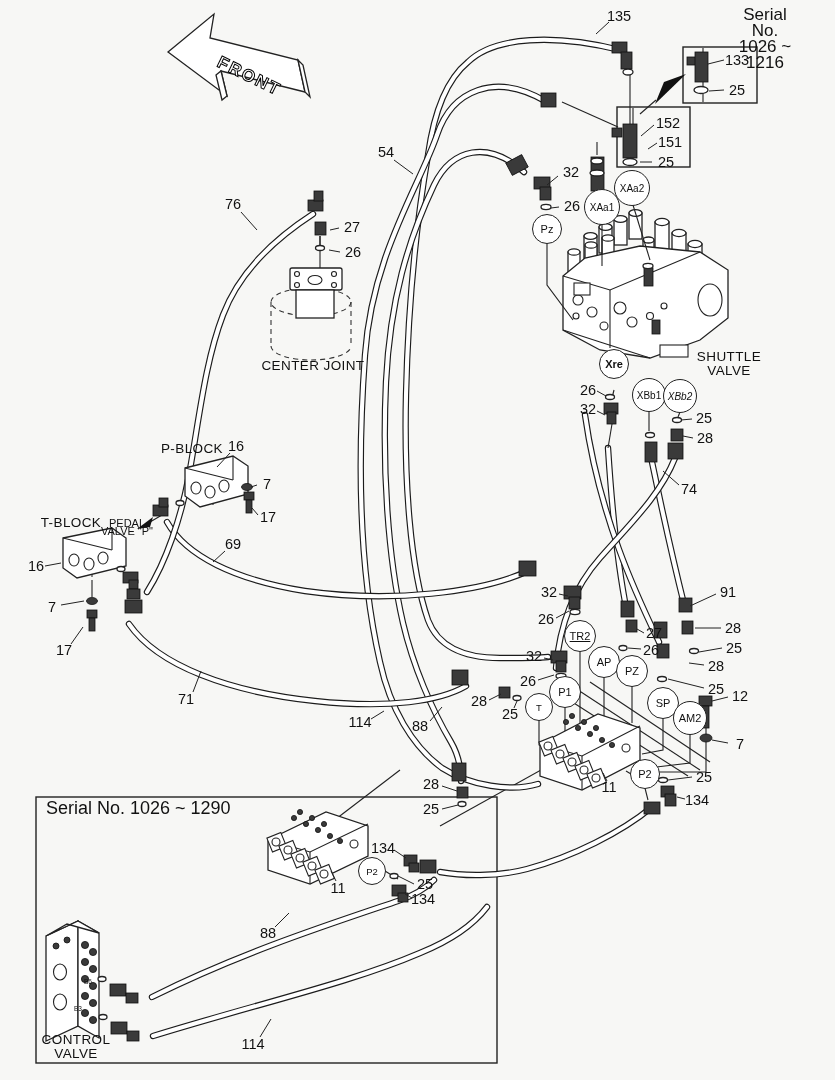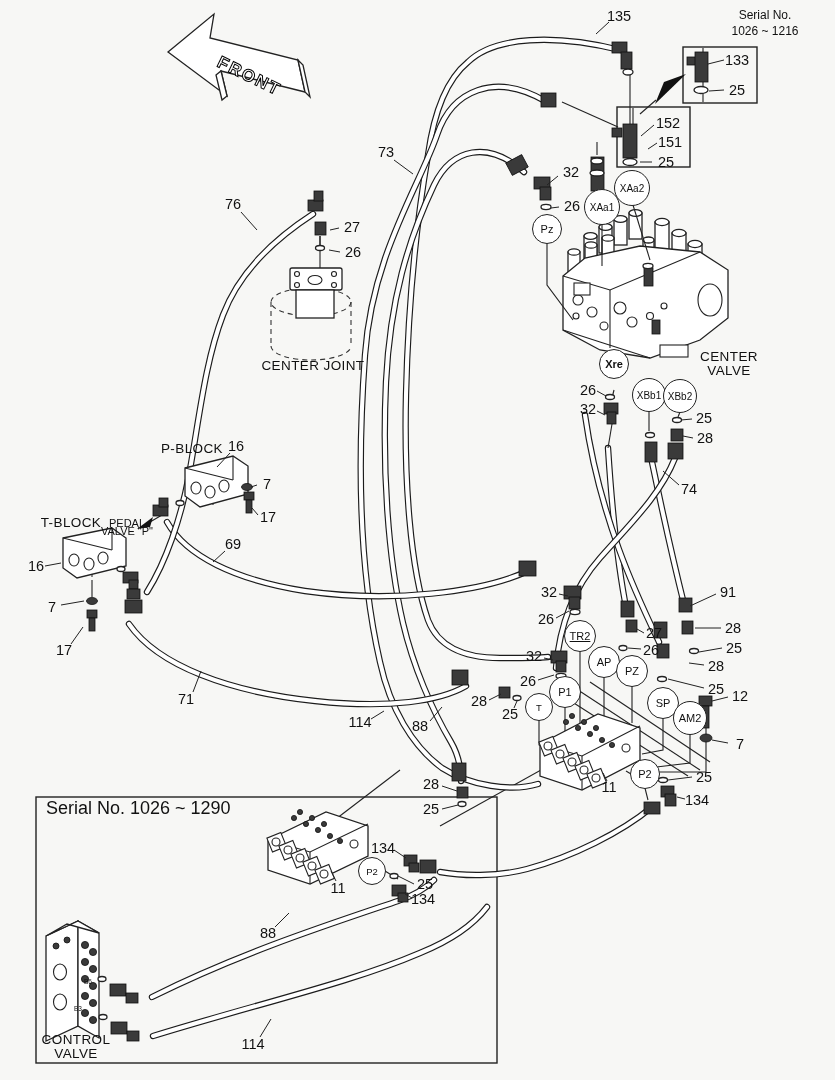--- a/index.html
+++ b/index.html
@@ -15,21 +15,21 @@
   .art .fd{fill:#3a3a3a;stroke:#111;stroke-width:.8;}
   .art .rg{fill:#fff;stroke:#222;stroke-width:1.3;}
   .art .bx{fill:none;stroke:#222;stroke-width:1.4;}
   .lbl{position:absolute;transform:translate(-50%,-50%);font-size:14.5px;line-height:15px;
        white-space:nowrap;color:#111;}
   .comp{font-size:13.5px;letter-spacing:.4px;text-align:center;line-height:14px;}
   .tinyl{font-size:6.5px;line-height:7px;}
   .pedal{font-size:11px;line-height:8px;text-align:center;}
   .circ{position:absolute;transform:translate(-50%,-50%);border:1.4px solid #222;border-radius:50%;
         background:#fff;display:flex;align-items:center;justify-content:center;font-size:11px;color:#111;}
-  .serialU{position:absolute;text-align:center;transform:translate(-50%,0);font-size:12px;line-height:16px;margin-left:36px;}
+  .serialU{position:absolute;text-align:center;transform:translate(-50%,0);font-size:17px;line-height:16px;margin-left:36px;}
   .serialL{position:absolute;font-size:18px;transform:translate(0,-50%);}
 </style>
 </head>
 <body>
 
 <div class="stage">
 
   <svg class="art" width="835" height="1080" viewBox="0 0 835 1080">
 
     <g>
@@ -462,21 +462,21 @@
       <div class="lbl " style="left: 668px; top: 123px;">
         <div>152</div>
       </div>
       <div class="lbl " style="left: 670px; top: 142px;">
         <div>151</div>
       </div>
       <div class="lbl " style="left: 666px; top: 162px;">
         <div>25</div>
       </div>
       <div class="lbl " style="left: 386px; top: 152px;">
-        <div>73</div>
+        <div>54</div>
       </div>
       <div class="lbl " style="left: 571px; top: 172px;">
         <div>32</div>
       </div>
       <div class="lbl " style="left: 572px; top: 206px;">
         <div>26</div>
       </div>
       <div class="lbl " style="left: 233px; top: 204px;">
         <div>76</div>
       </div>
@@ -606,21 +606,21 @@
       <div class="lbl " style="left: 268px; top: 933px;">
         <div>88</div>
       </div>
       <div class="lbl " style="left: 253px; top: 1044px;">
         <div>114</div>
       </div>
       <div class="lbl comp" style="left: 313px; top: 366px;">
         <div>CENTER JOINT</div>
       </div>
       <div class="lbl comp" style="left: 729px; top: 364px;">
-        <div>CENTER</div>
+        <div>SHUTTLE</div>
         <div>VALVE</div>
       </div>
       <div class="lbl comp" style="left: 192px; top: 449px; text-align: right;">
         <div>P-BLOCK</div>
       </div>
       <div class="lbl comp" style="left: 71px; top: 523px;">
         <div>T-BLOCK</div>
       </div>
       <div class="lbl comp" style="left: 76px; top: 1047px;">
         <div>CONTROL</div>
@@ -634,21 +634,21 @@
         <div>B6</div>
       </div>
       <div class="lbl tinyl" style="left: 78px; top: 1008px;">
         <div>B3</div>
       </div>
       <div class="circ" style="left: 602px; top: 207px; width: 34px; height: 34px; font-size: 10px;">XAa1</div>
       <div class="circ" style="left: 632px; top: 188px; width: 34px; height: 34px; font-size: 10px;">XAa2</div>
       <div class="circ" style="left: 547px; top: 229px; width: 28px; height: 28px;">Pz</div>
       <div class="circ" style="left: 614px; top: 364px; width: 28px; height: 28px; font-weight: bold;">Xre</div>
       <div class="circ" style="left: 649px; top: 395px; width: 32px; height: 32px; font-size: 10px;">XBb1</div>
-      <div class="circ" style="left: 680px; top: 396px; width: 32px; height: 32px; font-size: 10px;">XBb2</div>
+      <div class="circ" style="left: 680px; top: 396px; width: 32px; height: 32px; font-size: 10px; font-style: italic;">XBb2</div>
       <div class="circ" style="left: 580px; top: 636px; width: 30px; height: 30px; text-decoration: underline;">TR2</div>
       <div class="circ" style="left: 604px; top: 662px; width: 30px; height: 30px; text-align: center;">AP</div>
       <div class="circ" style="left: 632px; top: 671px; width: 30px; height: 30px;">PZ</div>
       <div class="circ" style="left: 565px; top: 692px; width: 30px; height: 30px;">P1</div>
       <div class="circ" style="left: 539px; top: 707px; width: 26px; height: 26px; font-size: 9.5px;">T</div>
       <div class="circ" style="left: 663px; top: 703px; width: 30px; height: 30px;">SP</div>
       <div class="circ" style="left: 690px; top: 718px; width: 32px; height: 32px;">AM2</div>
       <div class="circ" style="left: 645px; top: 774px; width: 28px; height: 28px;">P2</div>
       <div class="circ" style="left: 372px; top: 871px; width: 26px; height: 26px; font-size: 9.5px;">P2</div>
     </div>

